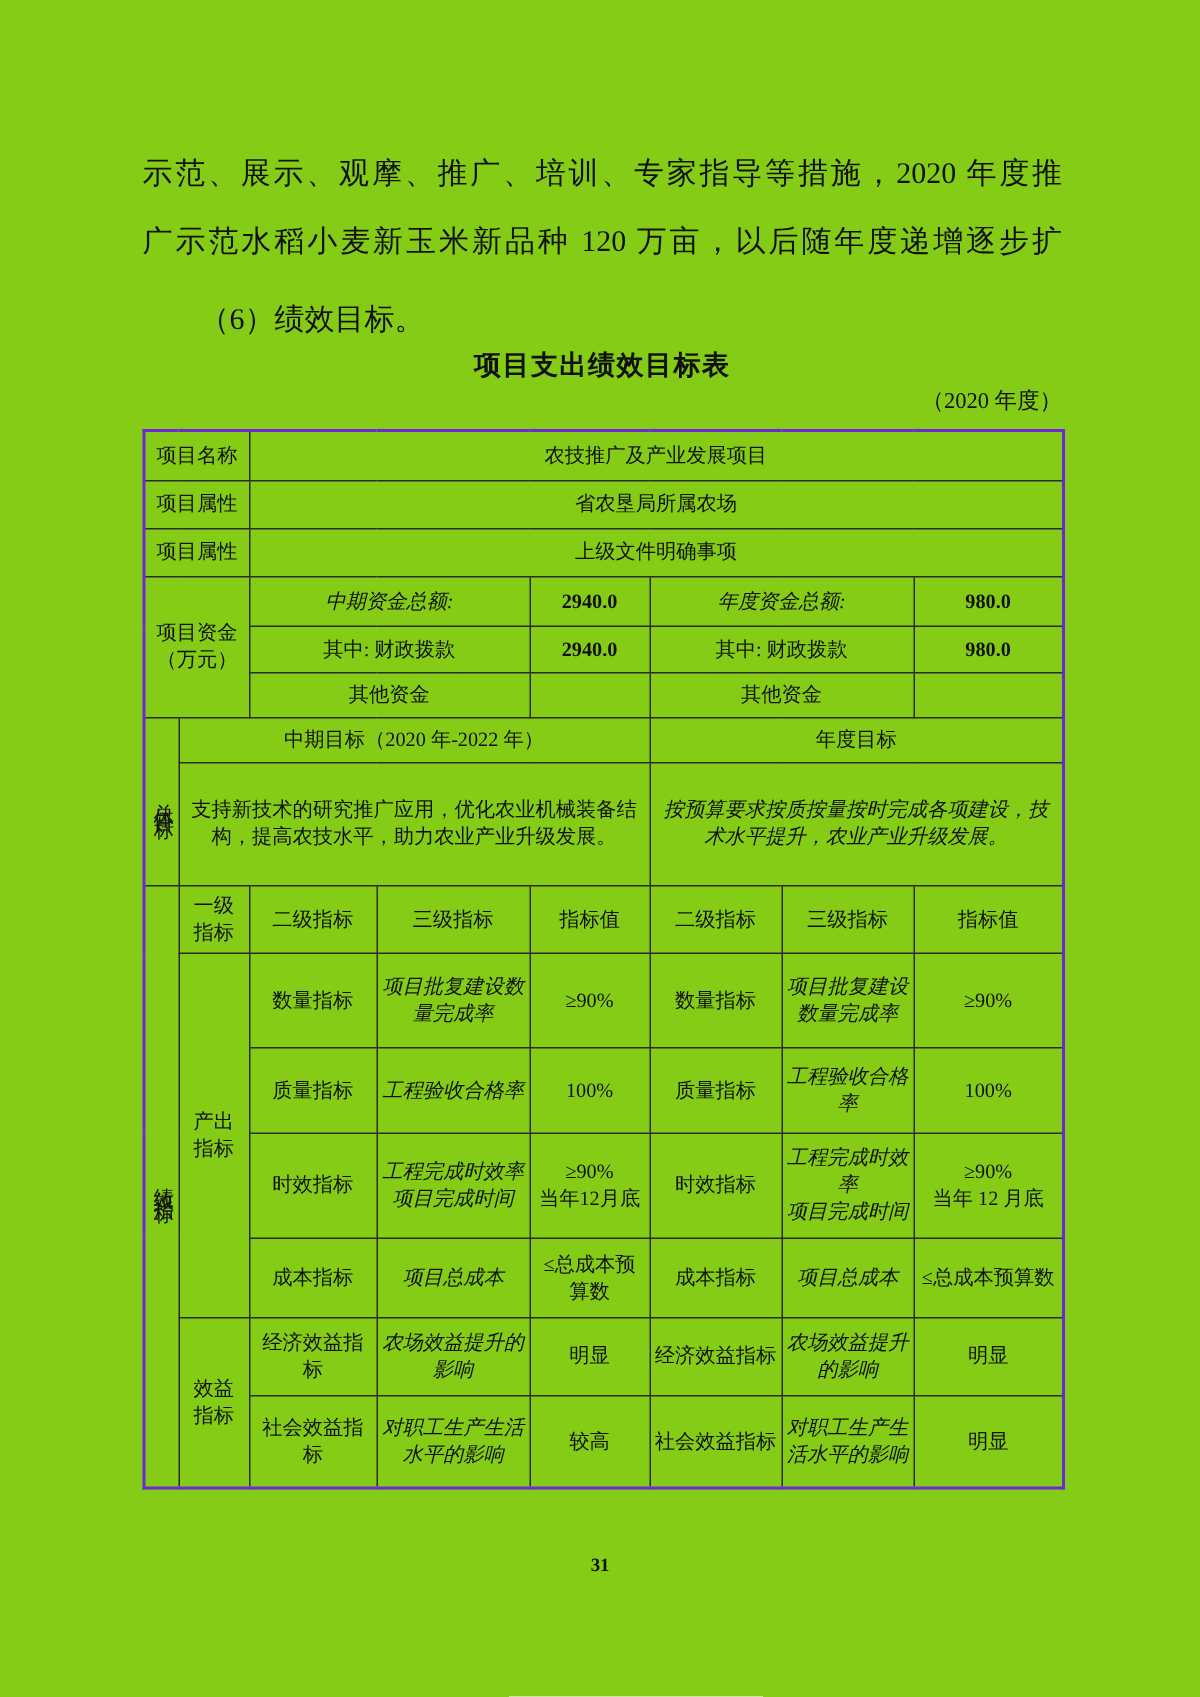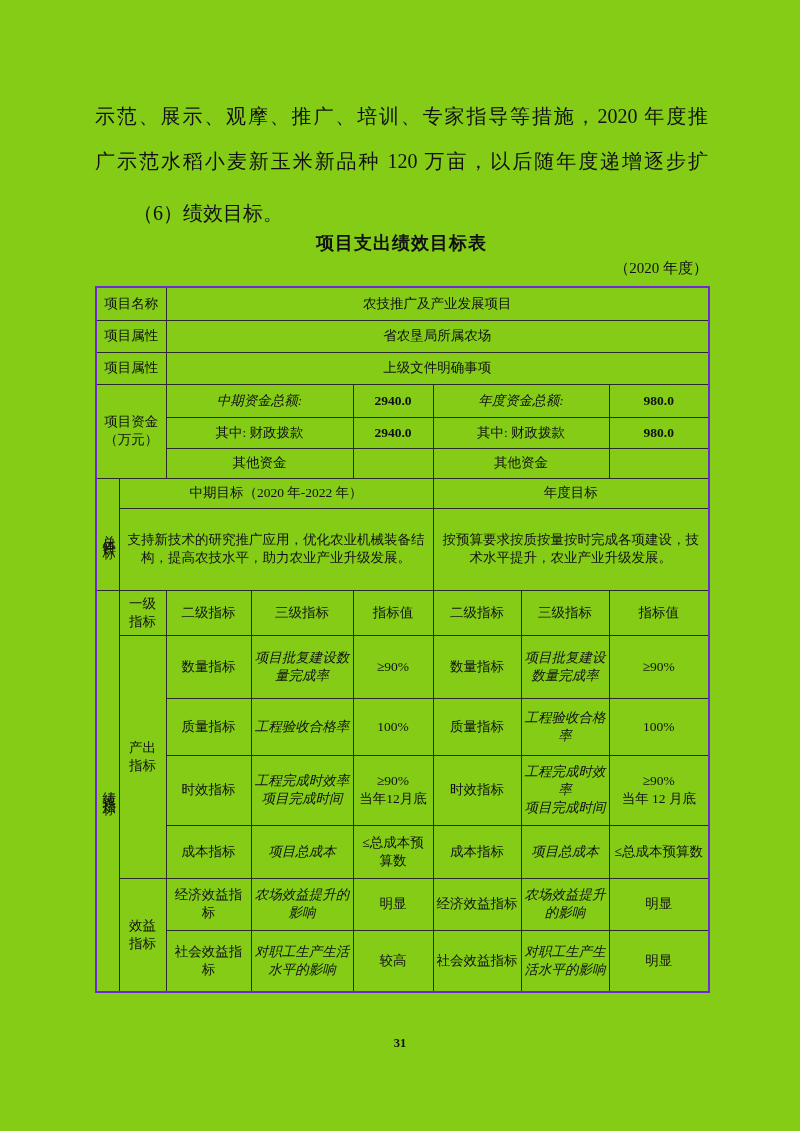--- a/index.html
+++ b/index.html
@@ -36,21 +36,21 @@
     text-align:center;
     vertical-align:middle;
     padding:2px 3px;
     overflow:hidden;
     word-break:break-all;
   }
   td.al { text-align:left;font-style:italic; }
   td.ar { text-align:right; padding-right:4px;font-weight:bold; }
   .pre { white-space:pre-line; }
   td.goal-left { text-align:justify; padding:4px 5px; }
-  td.goal-right { text-align:center; padding:4px 5px; }
+  td.goal-right { text-align:center; padding:4px 5px;font-style:italic; }
   td.vcell { padding:3px 0; }
   td.vtop { vertical-align:top; padding-top:5px; }
   .vlabel {
     display:inline-block;
     writing-mode:vertical-rl;
     text-orientation:upright;
     letter-spacing:4px;
     font-size:13.5px;
   }
   .pageno {

